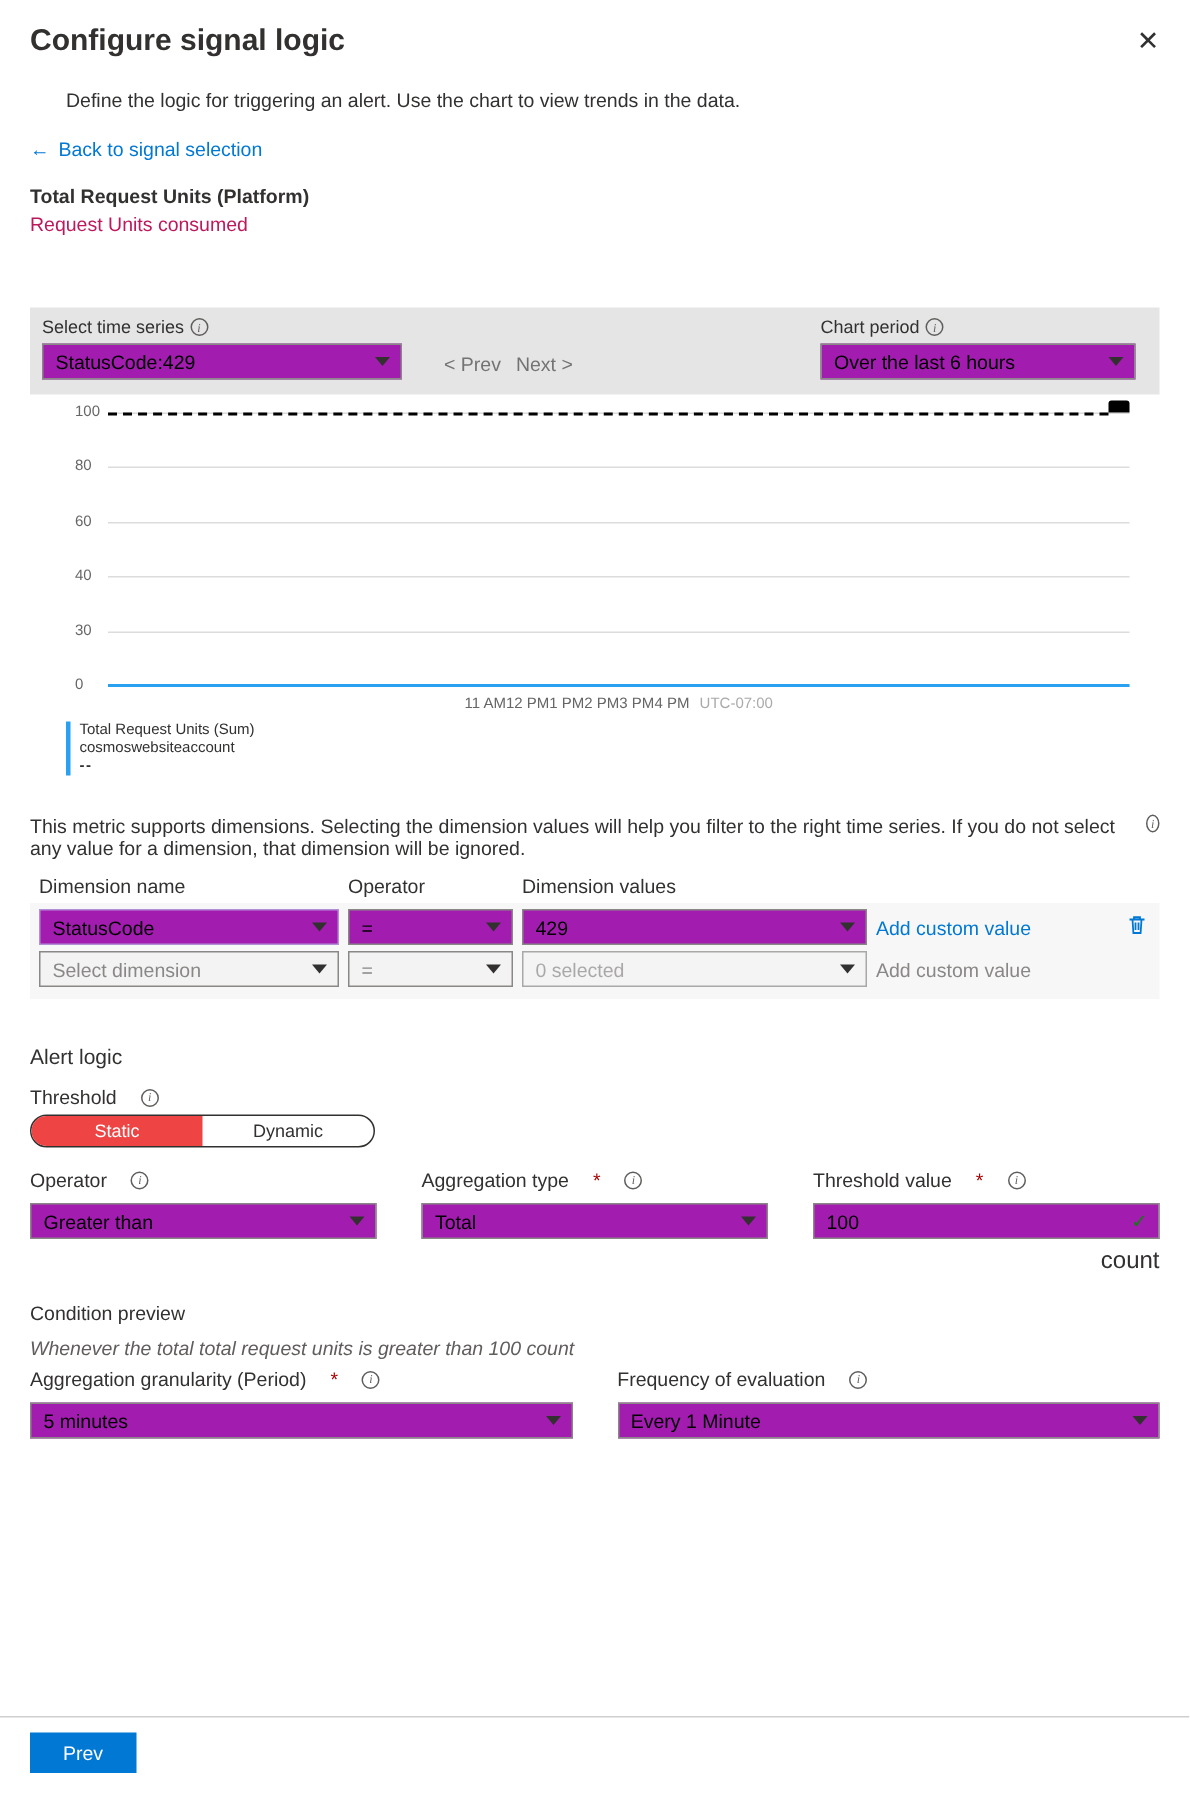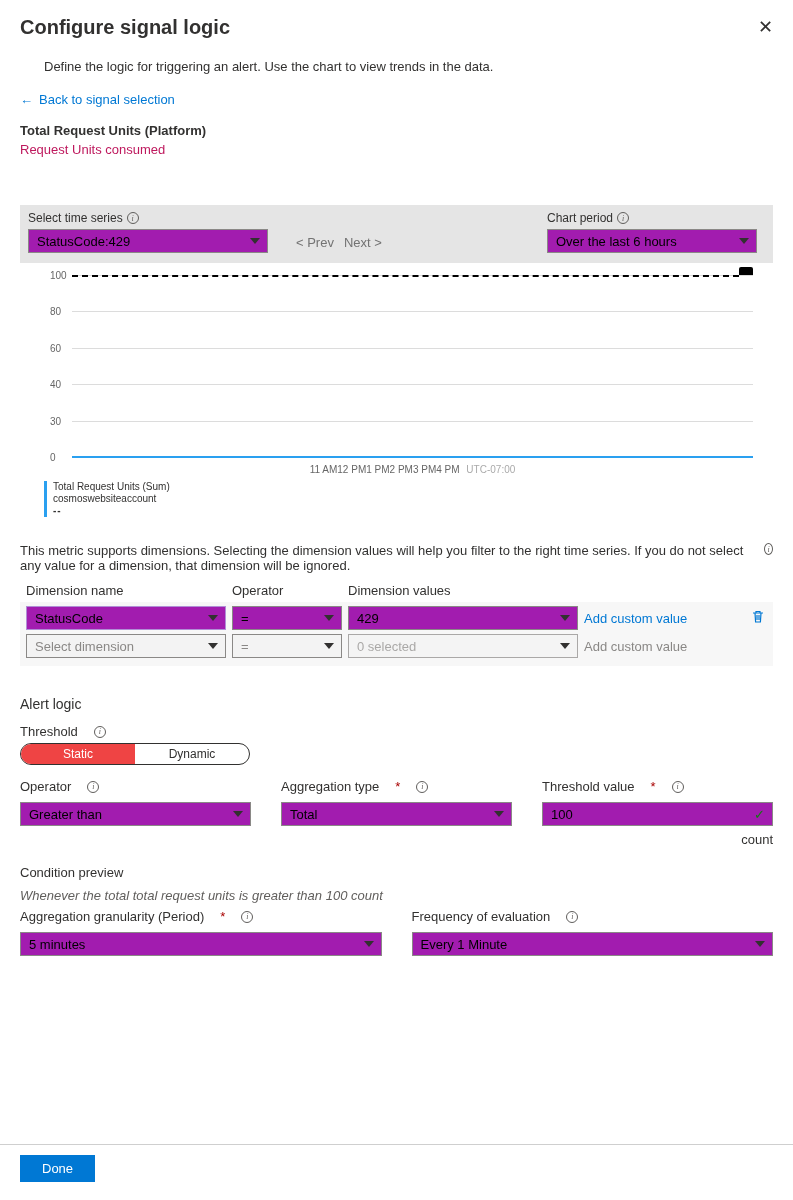--- a/index.html
+++ b/index.html
@@ -131,21 +131,21 @@
 
   .form-row3 { display: grid; grid-template-columns: 1fr 1fr 1fr; gap: 30px; margin-top: 14px;}
   .form-col { display: flex; flex-direction: column; gap: 4px;}
   .form-col .select-wrap { width: 100%; }
   .tv-input { width: 100%; border: 1px solid #b18ed6; padding: 3px 24px 3px 8px; height: 24px;}
   .tv-wrap { position: relative;}
   .tv-wrap::after {
     content: "✓"; color: #107c10; position: absolute; right: 8px; top: 50%; transform: translateY(-50%);
     font-size: 13px;
   }
-  .unit { text-align: right; font-size: 13px; color: #323130; margin-top: 2px;}
+  .unit { text-align: right; font-size: 16px; color: #323130; margin-top: 2px;}
 
   .preview { font-style: italic; color: #605e5c; margin-top: 8px; }
   .sub-h { font-size: 13px; font-weight: 400; margin-top: 18px; margin-bottom: 6px;}
 
   .form-row2 { display: grid; grid-template-columns: 1fr 1fr; gap: 30px; margin-top: 6px;}
 
   .footer { position: absolute; left: 0; right: 0; bottom: 0; border-top: 1px solid #cfcfcf; padding: 10px 20px 18px 20px; background: #fff;}
   .btn-primary { background: #0078d4; color: #fff; border: none; padding: 6px 22px; font-size: 13px; cursor: pointer;}
 </style>
 </head>
@@ -323,14 +323,14 @@
       <div class="label-row">
         <span>Frequency of evaluation</span>
         <span class="info-icon">i</span>
       </div>
       <div class="select-wrap"><select><option>Every 1 Minute</option></select></div>
     </div>
   </div>
 </div>
 
 <div class="footer">
-  <button class="btn-primary">Done</button>
+  <button class="btn-primary">Prev</button>
 </div>
 
 </body></html>

